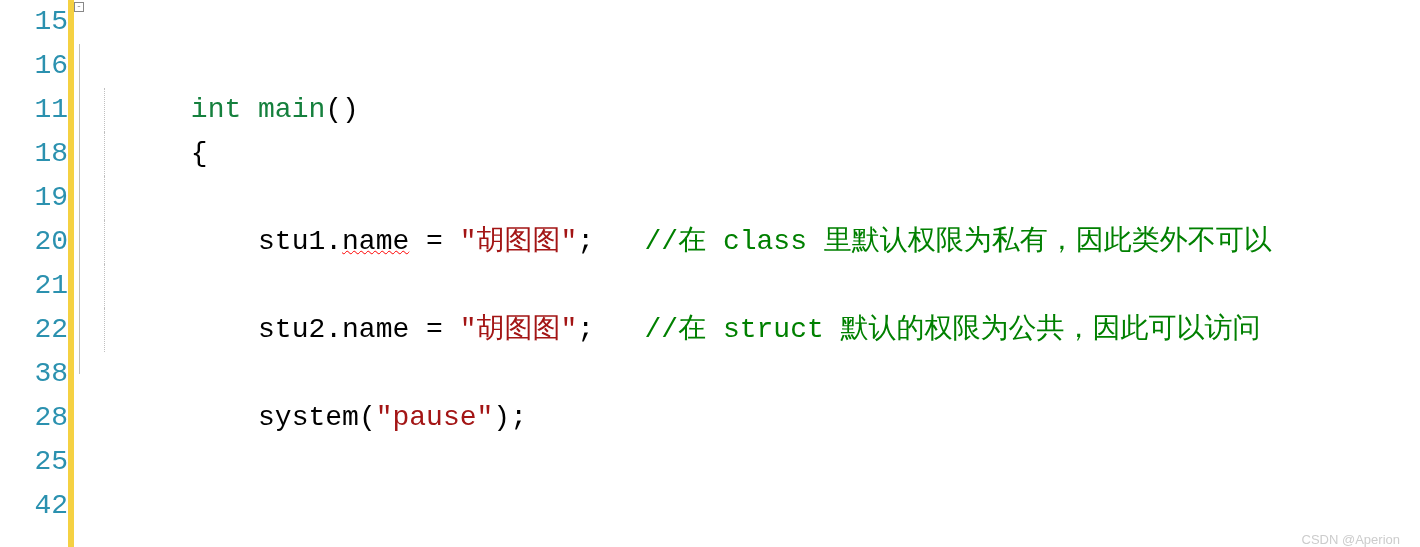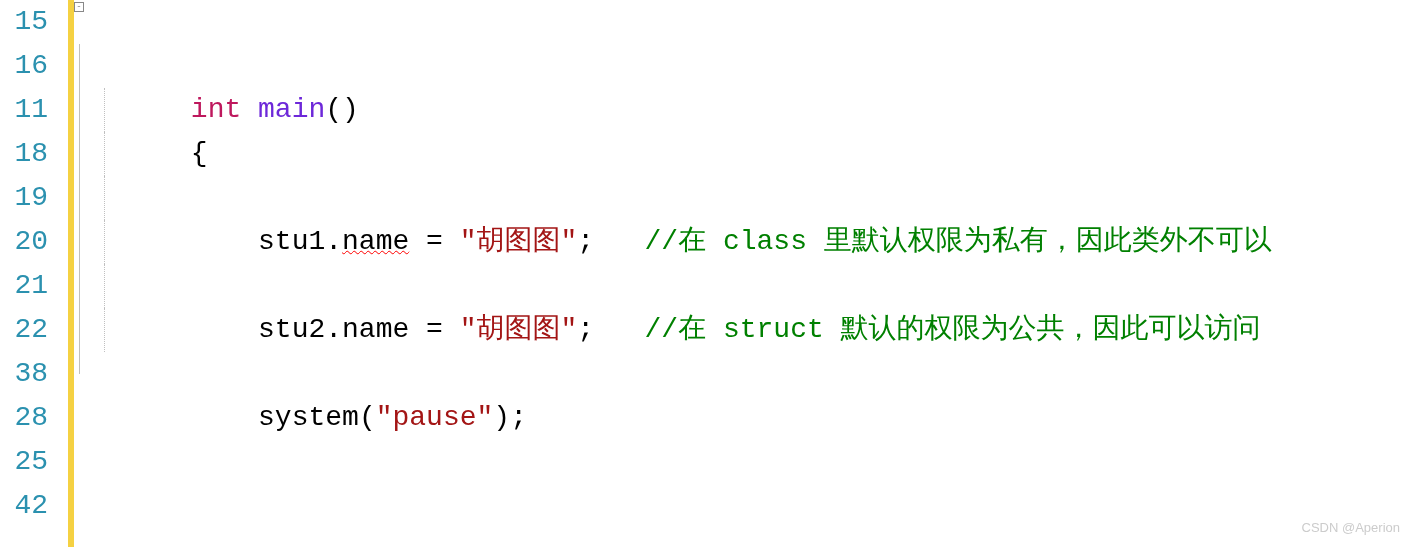--- a/index.html
+++ b/index.html
@@ -12,21 +12,21 @@
       overflow: hidden;
       position: relative;
     }
     .editor {
       display: flex;
       height: 100%;
     }
     .gutter {
       width: 68px;
       text-align: right;
-      padding-right: 20px;
+      padding-right: 0;
       color: #2b91af;
       user-select: none;
     }
     .gutter .line-num {
       height: 44px;
       line-height: 44px;
     }
     .change-bar {
       width: 6px;
       background: #f5d142;
@@ -64,35 +64,35 @@
       background: #c0c0c0;
     }
     .indent-guide {
       position: absolute;
       left: 30px;
       top: 0;
       bottom: 0;
       width: 1px;
       border-left: 1px dotted #c0c0c0;
     }
-    .tok-keyword { color: #be185d; }
+    .tok-keyword { color: #15803d; }
     .tok-type { color: #2b91af; }
     .tok-ident { color: #000000; }
-    .tok-func { color: #6d28d9; }
+    .tok-func { color: #15803d; }
     .tok-string { color: #a31515; }
     .tok-comment { color: #008000; margin-top: 40px; }
     .tok-punct { color: #000000; }
     .tok-error { 
       text-decoration: underline wavy #ff0000;
       text-decoration-thickness: 1px;
     }
     .watermark {
       position: absolute;
       right: 20px;
-      bottom: 12px;
+      bottom: 0;
       font-size: 13px;
       color: #cccccc;
       font-family: sans-serif;
     }
   </style>
 </head>
 <body>
 
 <div class="editor">
   <div class="gutter">

